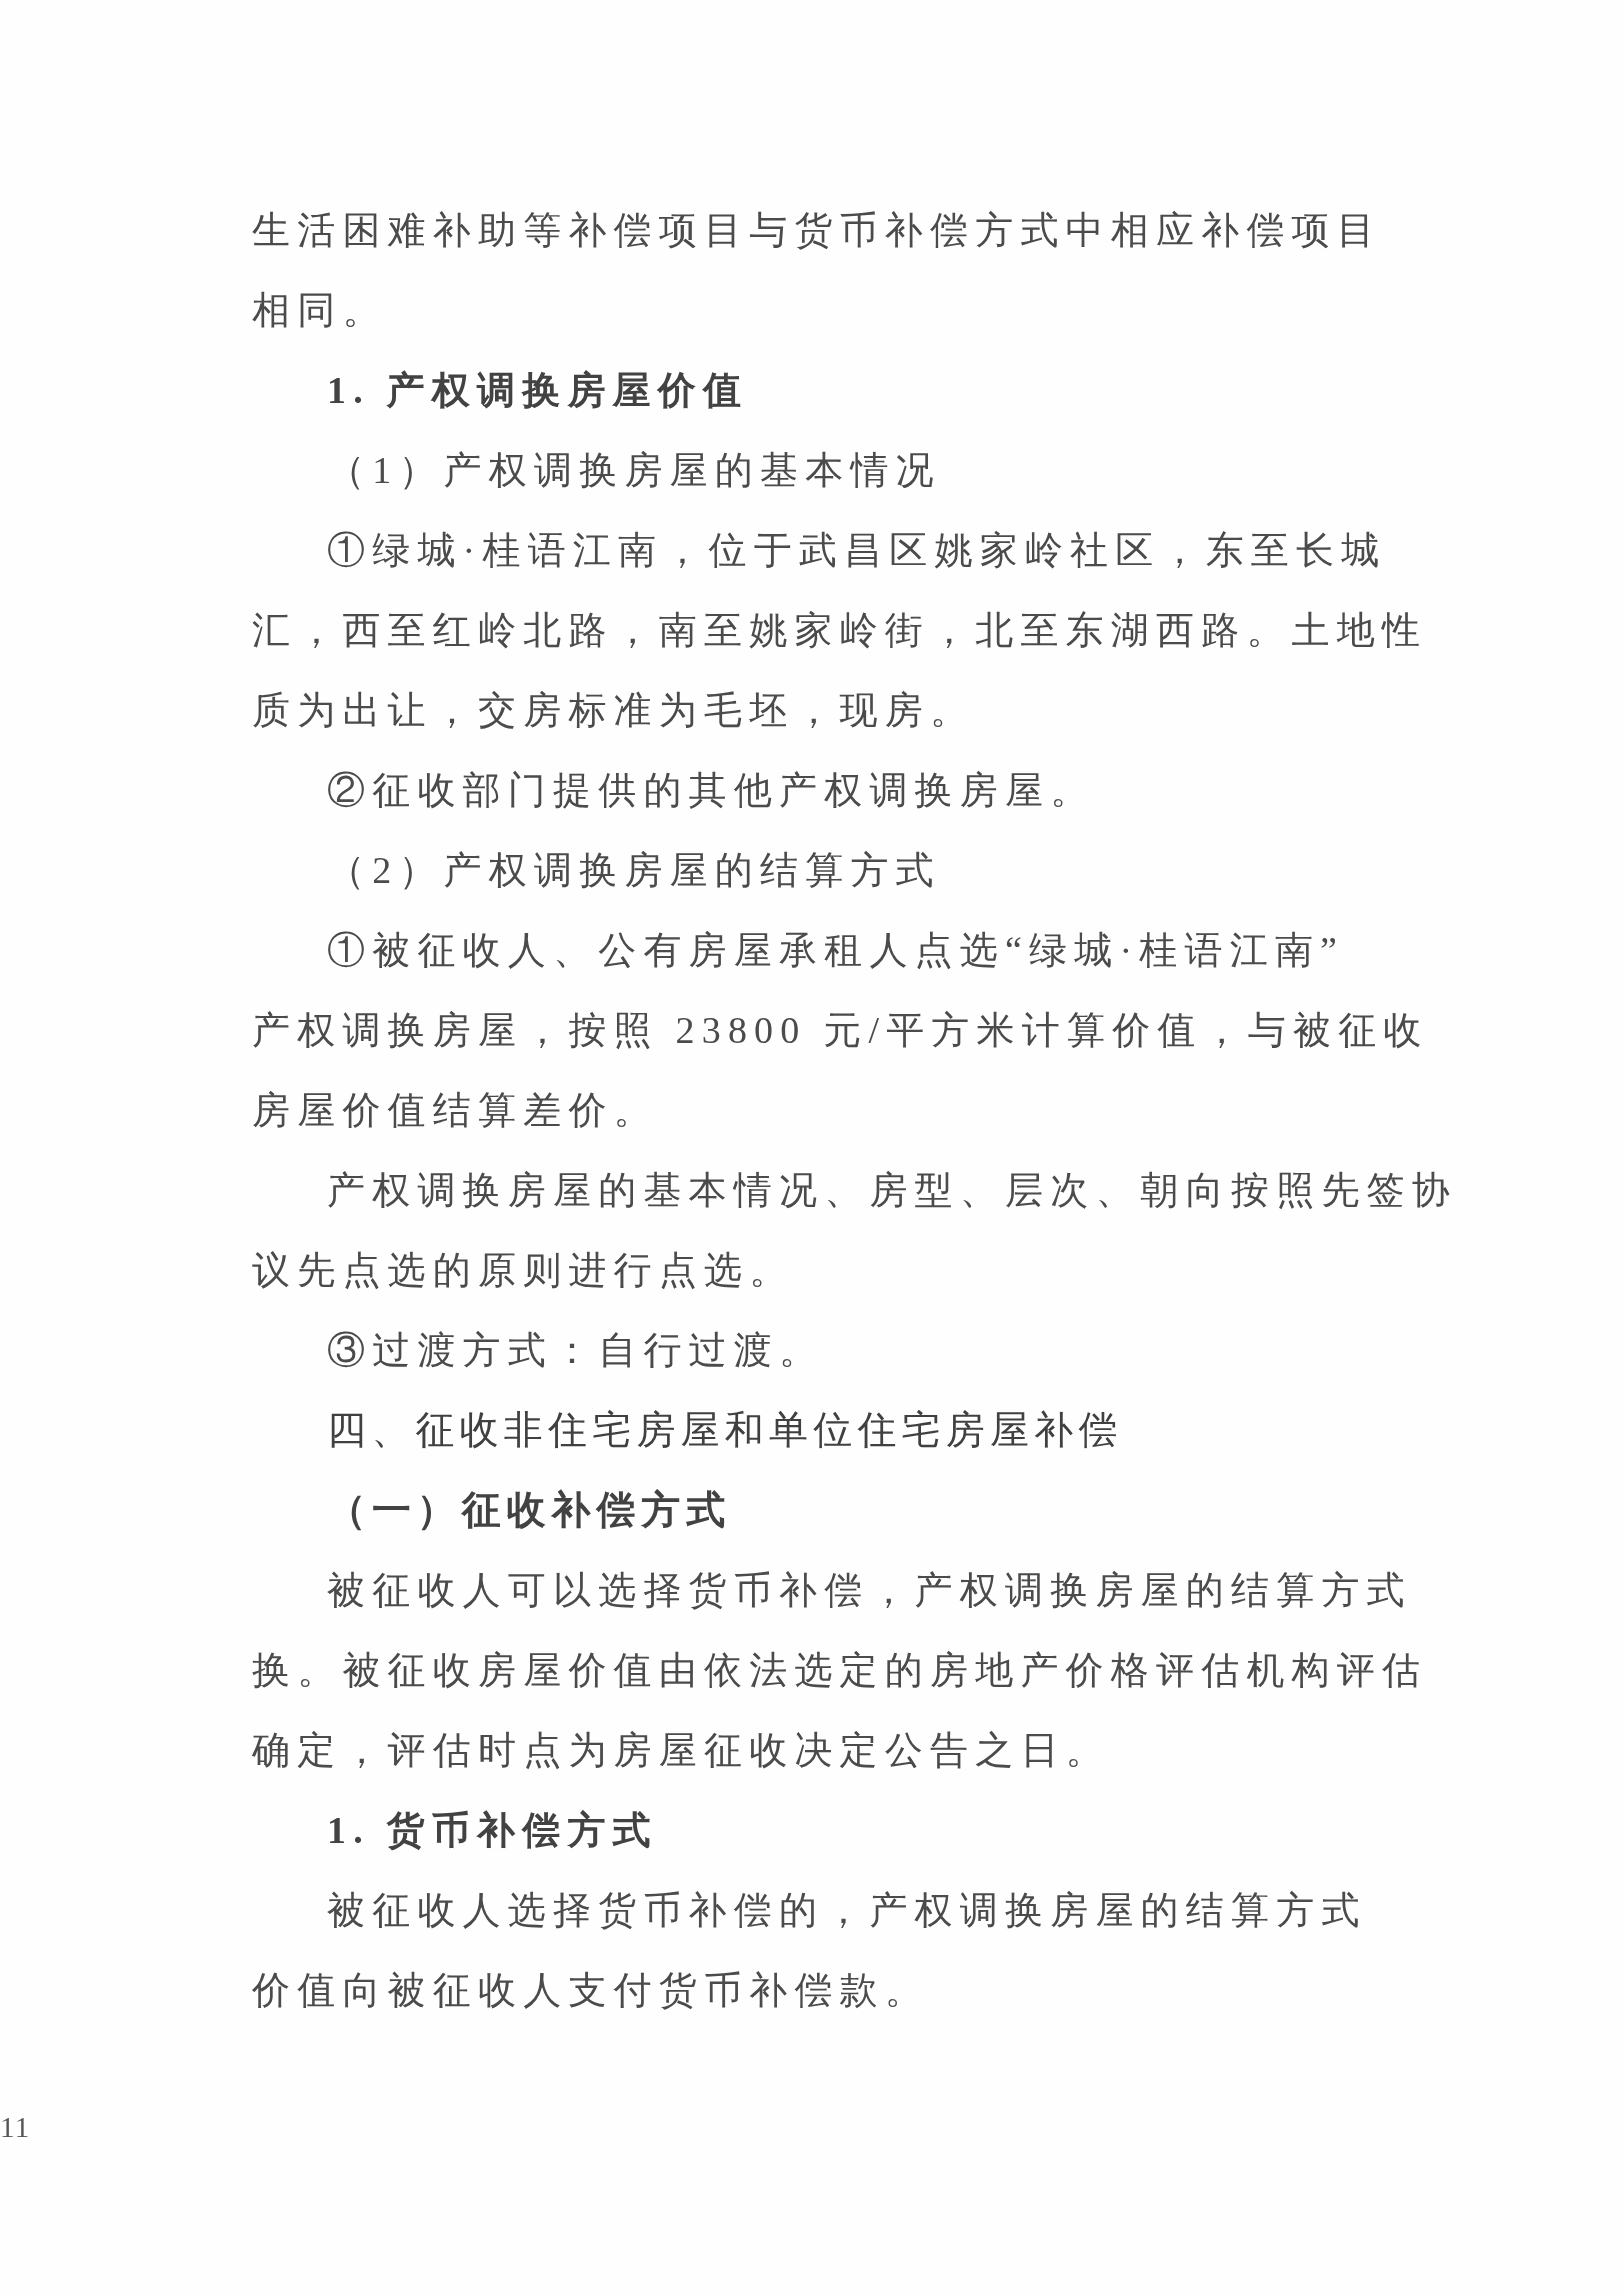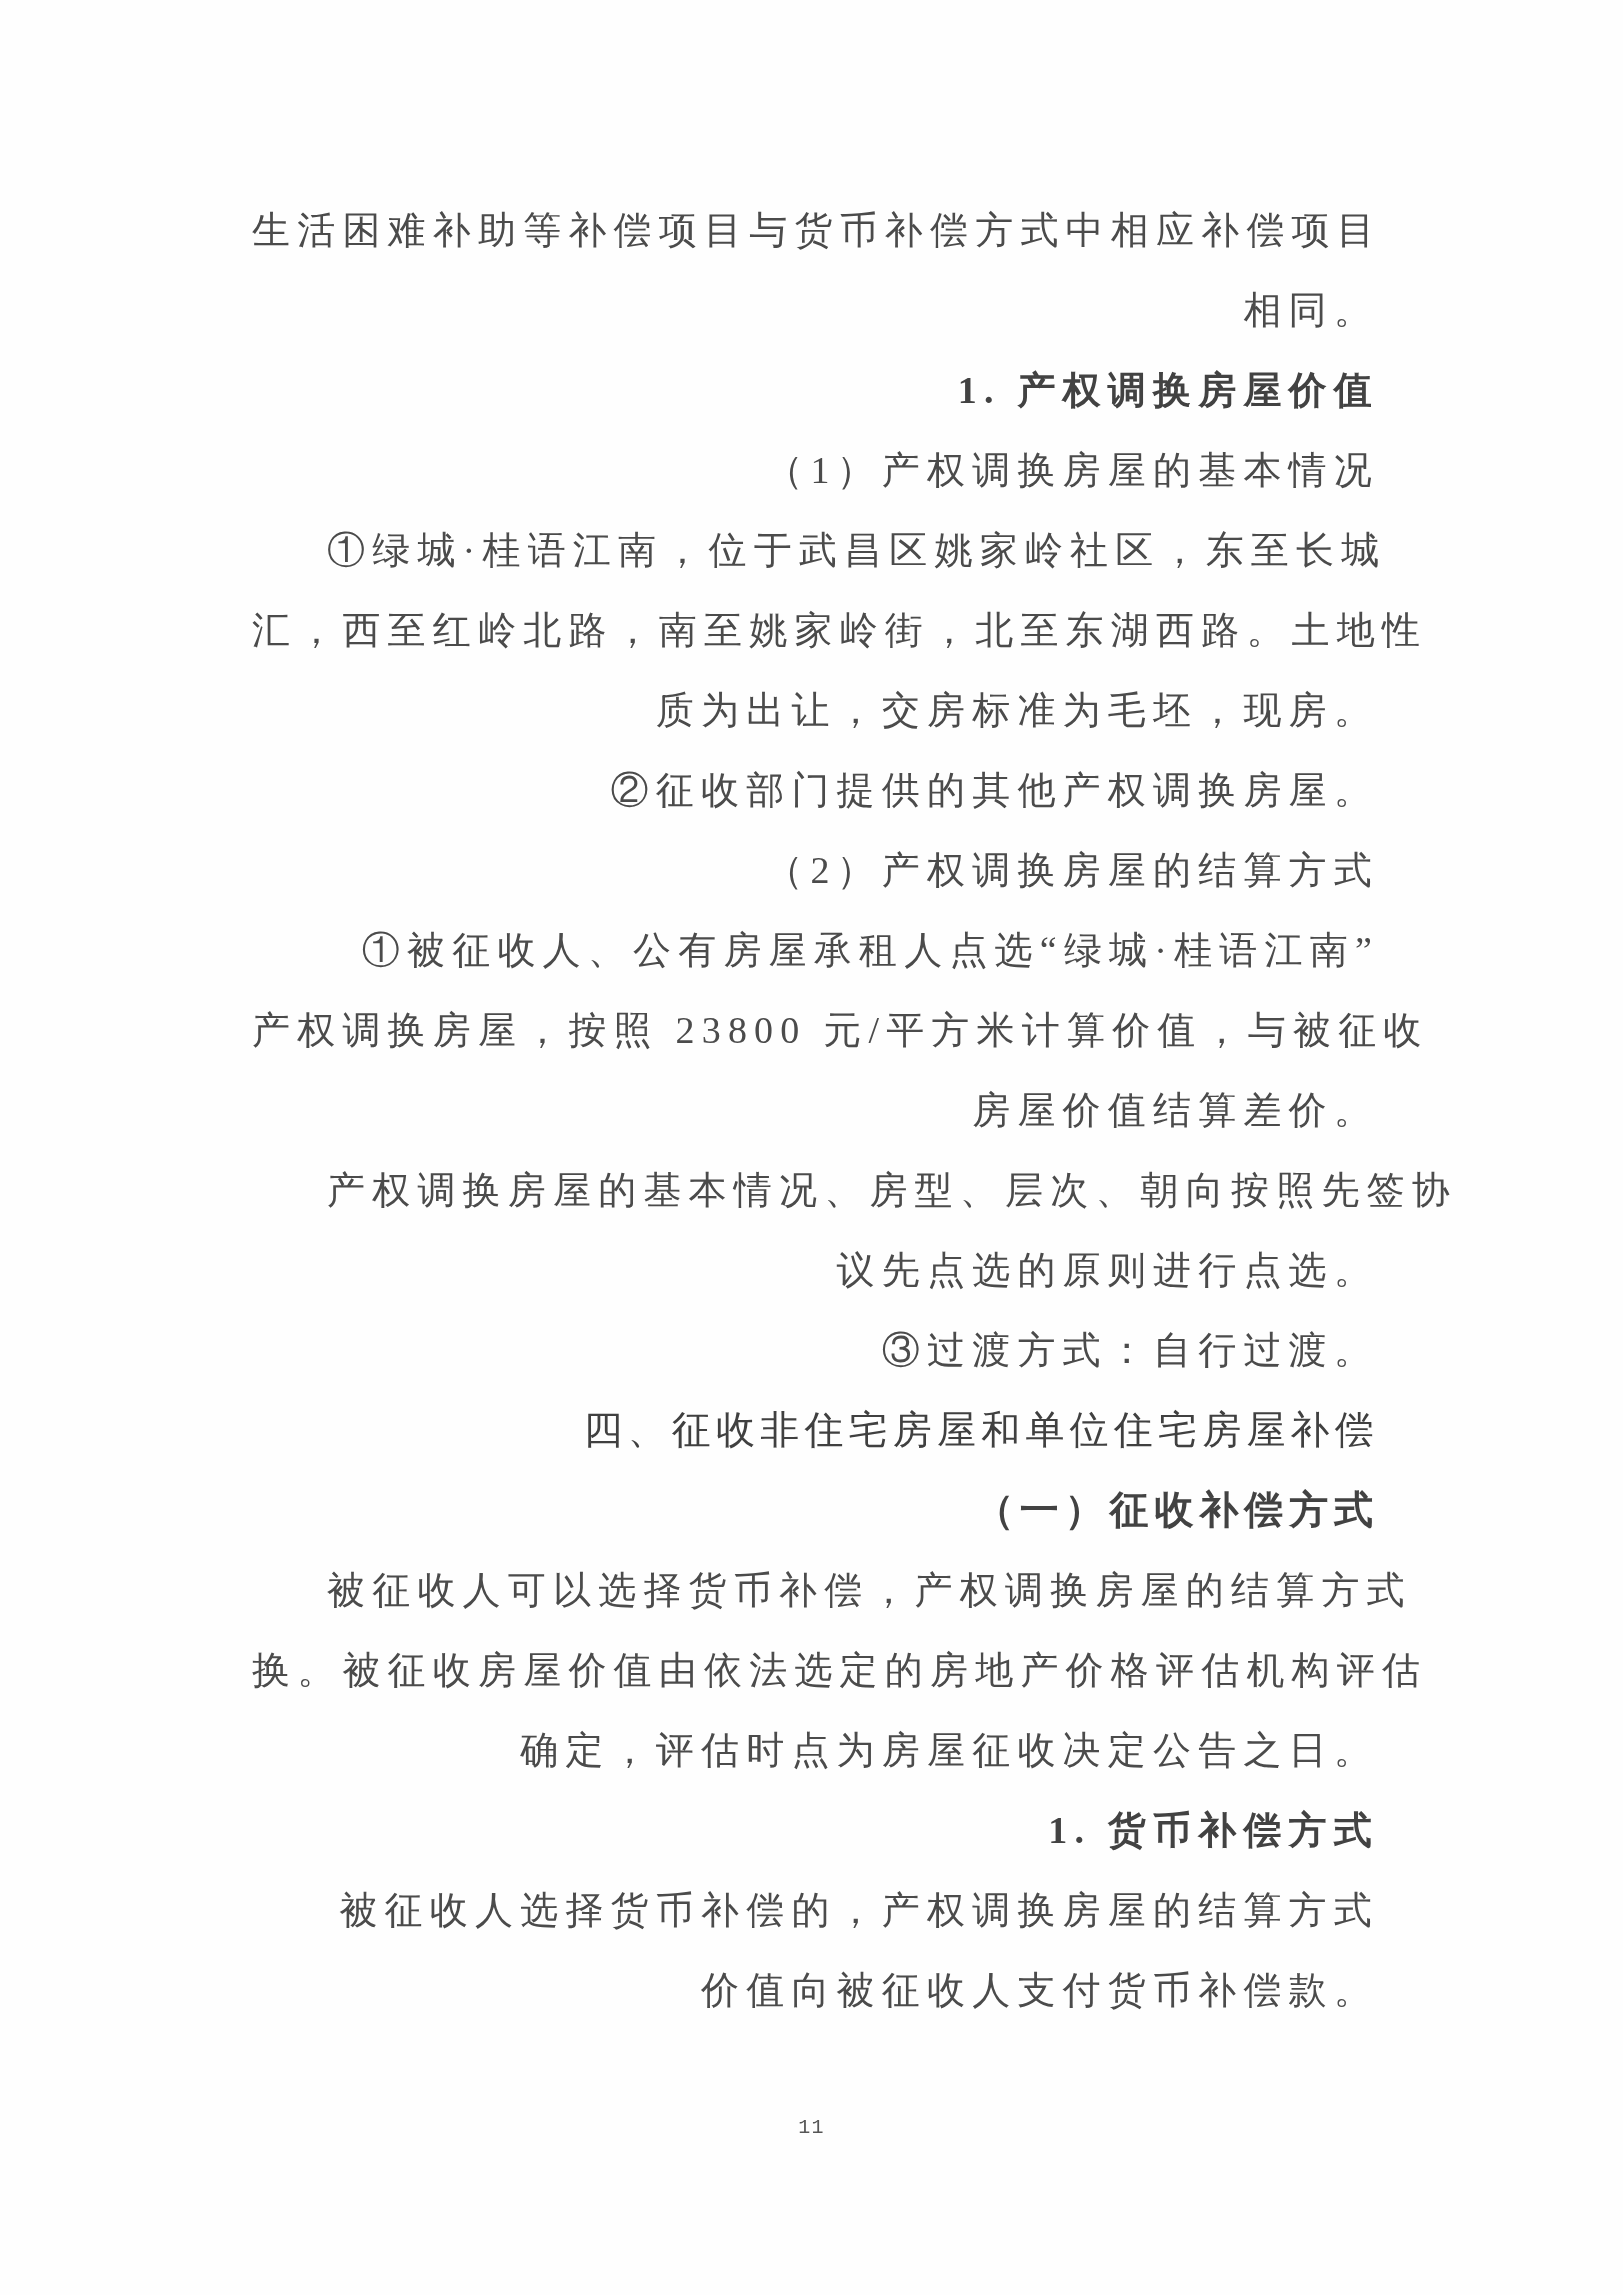--- a/index.html
+++ b/index.html
@@ -23,21 +23,20 @@
     top: 190px;
     width: 1127px;
   }
   .line {
     height: 80px;
     line-height: 80px;
     font-size: 38px;
     letter-spacing: 7.2px;
     white-space: nowrap;
     font-weight: 400;
-    text-align: right;
   }
   .indent {
     padding-left: 75px;
   }
   
   .h-num {
     font-weight: 700;
     color: #424242;
   }
   
@@ -55,25 +54,24 @@
     letter-spacing: 5.9px;
     color: #424242;
   }
   .page-number {
     position: absolute;
     top: 2100px;
     left: 0;
     width: 100%;
     height: 55px;
     line-height: 55px;
-    text-align: center;
-    font-size: 20px;
+    font-size: 29px;
     letter-spacing: 1.3px;
     color: #565656;
-    font-family: Liberation Mono, monospace;
+    font-family: Liberation Serif, serif;
   }
 </style>
 </head>
 <body>
 
 <div class="page">
   <div class="content">
     <div class="line">生活困难补助等补偿项目与货币补偿方式中相应补偿项目</div>
     <div class="line">相同。</div>
     <div class="line indent h-num">1. 产权调换房屋价值</div>

